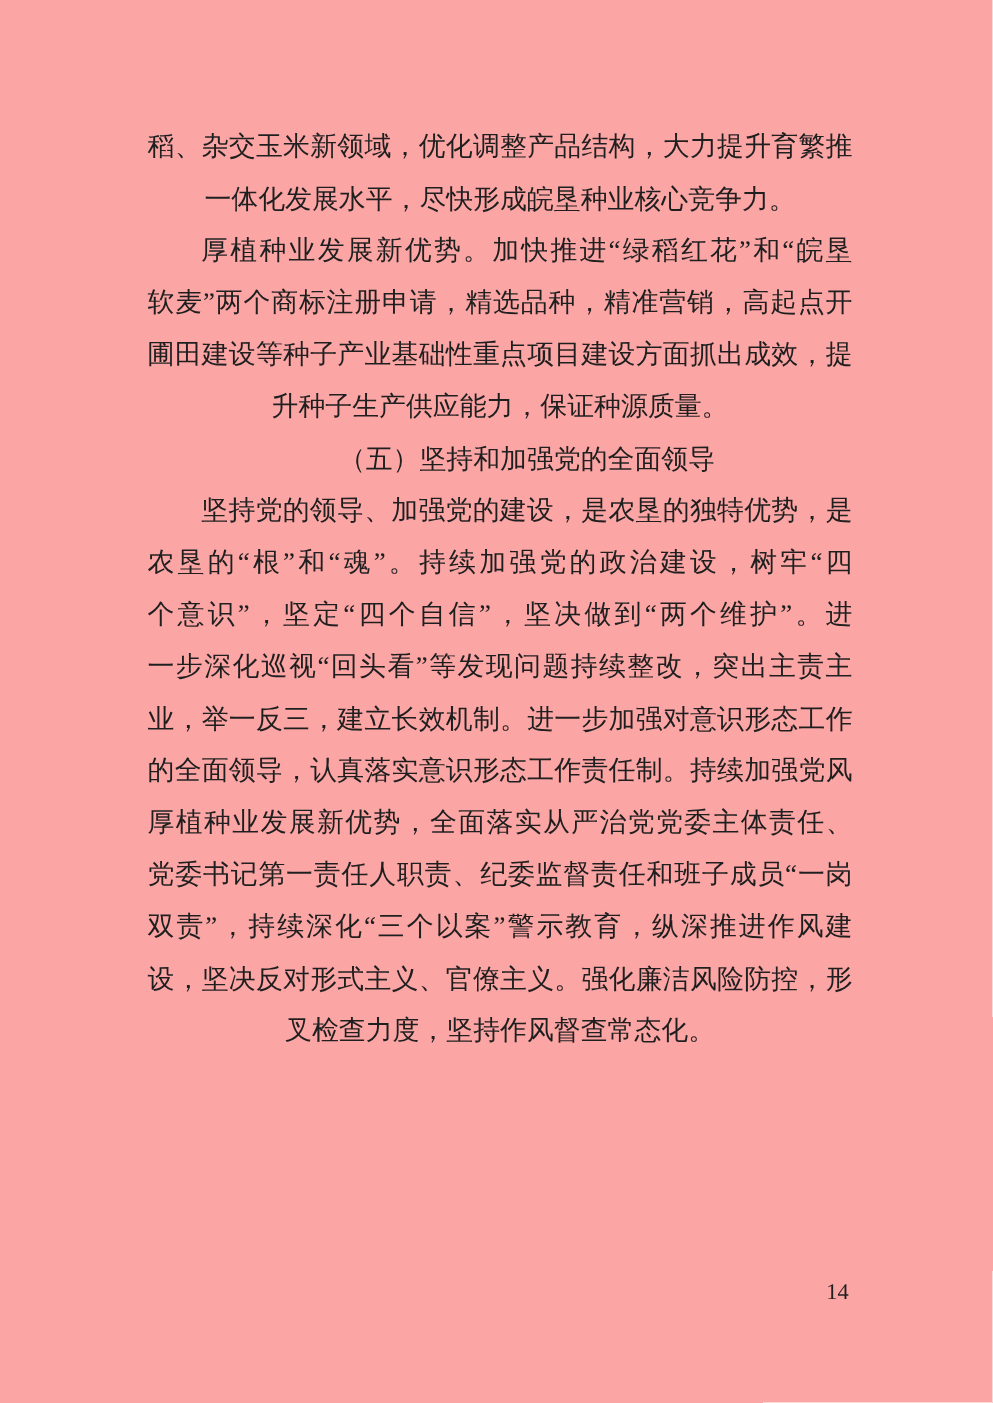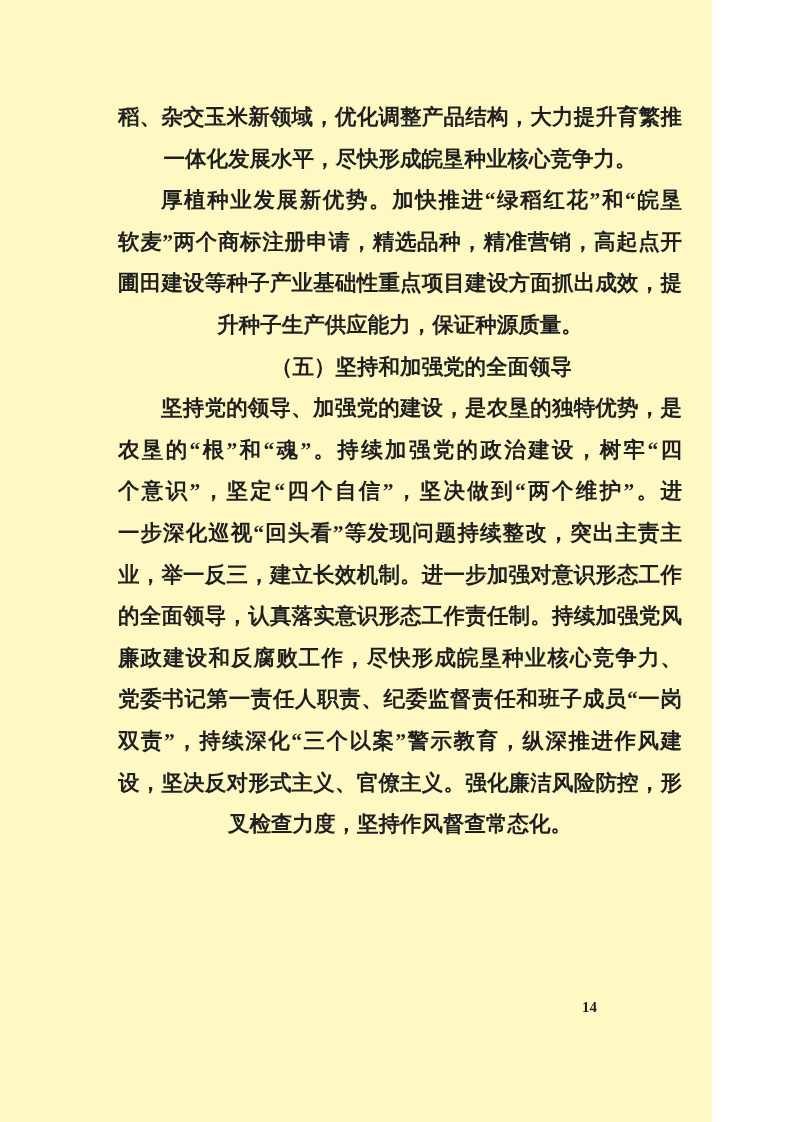--- a/index.html
+++ b/index.html
@@ -4,25 +4,24 @@
 <style>
   * { margin: 0; padding: 0; box-sizing: border-box; }
   html, body {
     width: 794px;
     height: 1122px;
     background: #ffffff;
     font-family: "Liberation Serif", "DejaVu Serif", serif;
   }
   .page {
     position: relative;
-    width: 712px;
+    width: 794px;
     height: 1122px;
-    background: #fef9c3;
+    background: #fca5a5;
     overflow: hidden;
-    font-weight: bold;
   }
   .content {
     position: absolute;
     left: 118px;
     top: 97px;
     width: 564px;
     color: #1f1f1f;
   }
   .text-line {
     height: 41.6px;
@@ -37,23 +36,23 @@
     text-align: justify;
     text-align-last: justify;
     text-justify: inter-character;
     overflow: hidden;
   }
   .text-line.indent {
     padding-left: 43px;
   }
   .page-number {
     position: absolute;
-    top: 996px;
+    top: 1022px;
     right: 115px;
-    font-size: 15px;
+    font-size: 18px;
     line-height: 22px;
     color: #1f1f1f;
     font-family: "Liberation Serif", "DejaVu Serif", serif;
   }
 </style>
 </head>
 <body>
 
 <div class="page">
   <div class="content">
@@ -63,20 +62,20 @@
       <div class="text-line full">软麦”两个商标注册申请，精选品种，精准营销，高起点开</div>
       <div class="text-line full">圃田建设等种子产业基础性重点项目建设方面抓出成效，提</div>
       <div class="text-line">升种子生产供应能力，保证种源质量。</div>
       <div class="text-line indent">（五）坚持和加强党的全面领导</div>
       <div class="text-line full indent">坚持党的领导、加强党的建设，是农垦的独特优势，是</div>
       <div class="text-line full">农垦的“根”和“魂”。持续加强党的政治建设，树牢“四</div>
       <div class="text-line full">个意识”，坚定“四个自信”，坚决做到“两个维护”。进</div>
       <div class="text-line full">一步深化巡视“回头看”等发现问题持续整改，突出主责主</div>
       <div class="text-line full">业，举一反三，建立长效机制。进一步加强对意识形态工作</div>
       <div class="text-line full">的全面领导，认真落实意识形态工作责任制。持续加强党风</div>
-      <div class="text-line full">廉政建设和反腐败工作，尽快形成皖垦种业核心竞争力、</div>
+      <div class="text-line full">厚植种业发展新优势，全面落实从严治党党委主体责任、</div>
       <div class="text-line full">党委书记第一责任人职责、纪委监督责任和班子成员“一岗</div>
       <div class="text-line full">双责”，持续深化“三个以案”警示教育，纵深推进作风建</div>
       <div class="text-line full">设，坚决反对形式主义、官僚主义。强化廉洁风险防控，形</div>
       <div class="text-line">叉检查力度，坚持作风督查常态化。</div>
     </div>
   <div class="page-number">14</div>
 </div>
 
 </body></html>

